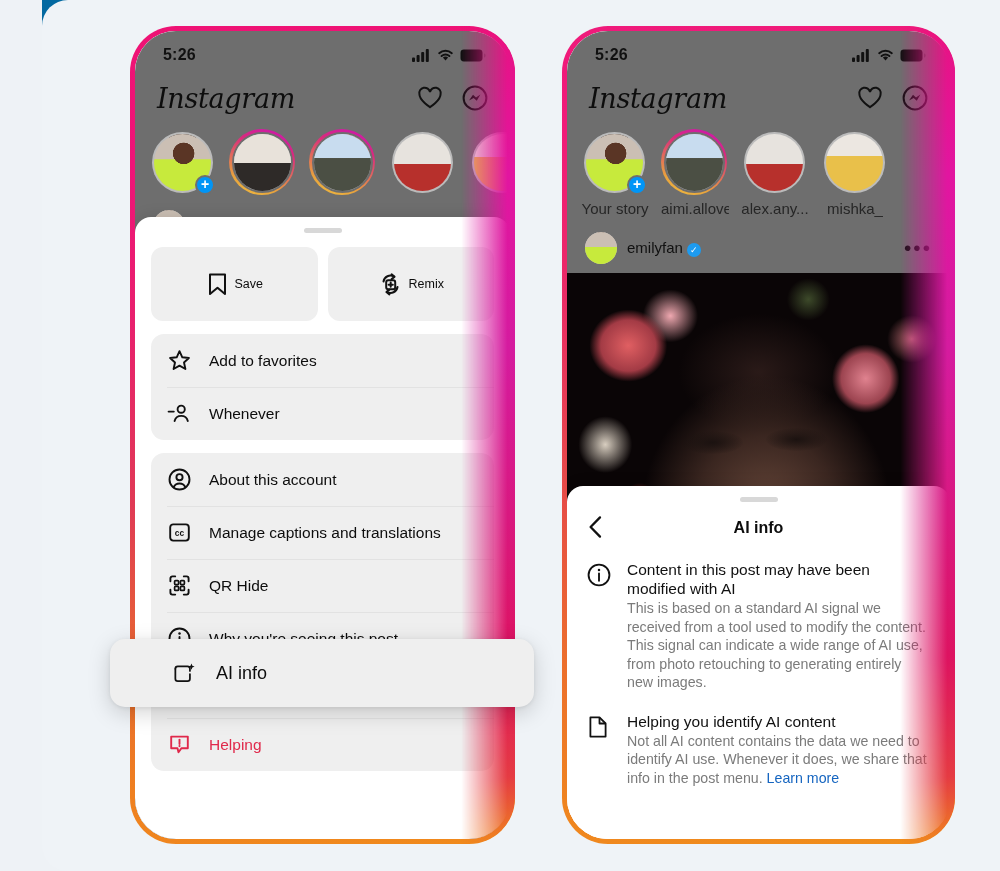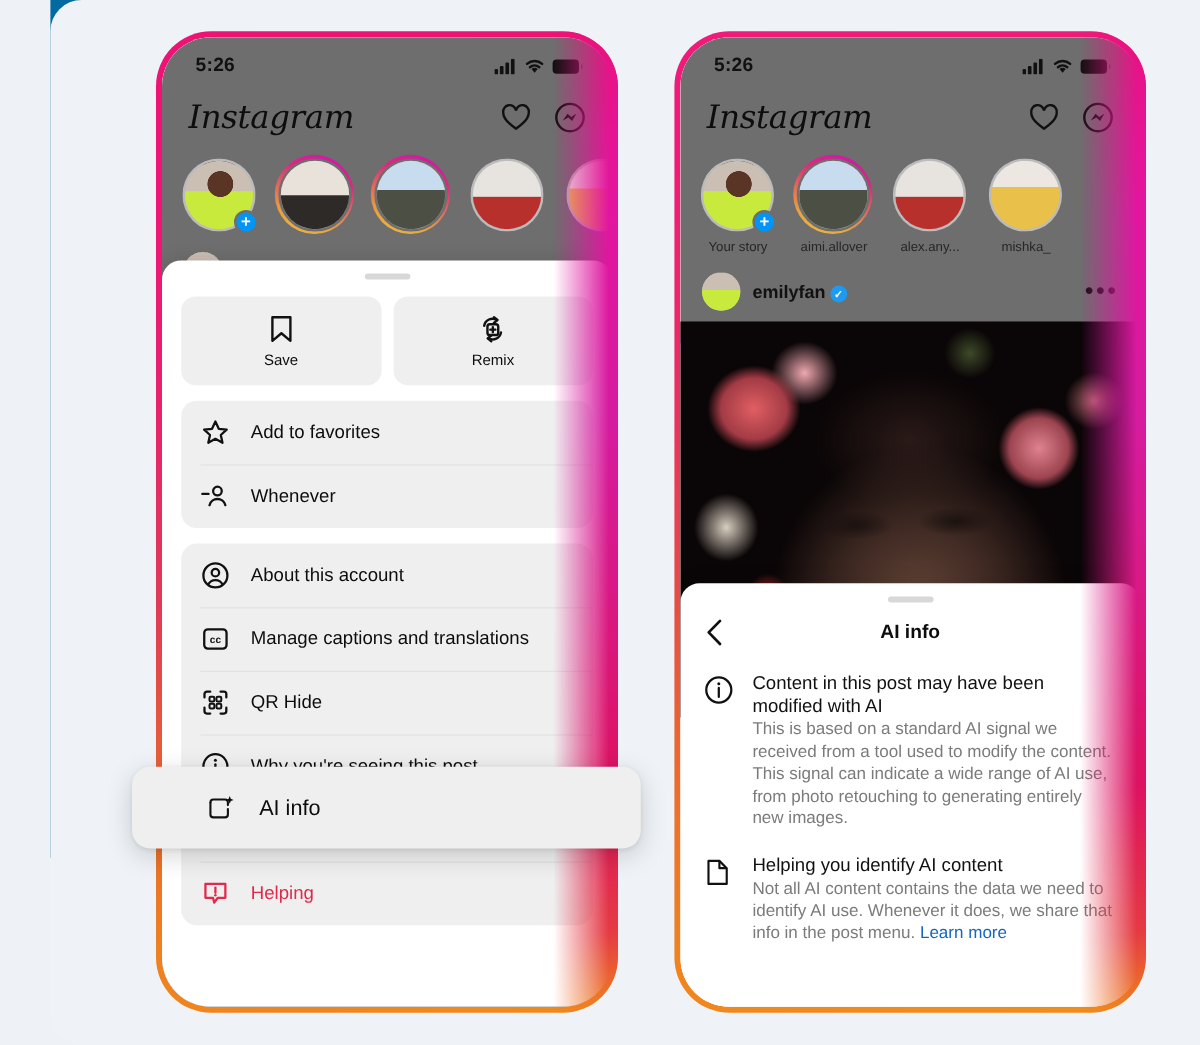--- a/index.html
+++ b/index.html
@@ -85,56 +85,56 @@
     padding: 2.5px;
   }
   .story-ring.on { background: linear-gradient(200deg, #c913b9 0%, #d92a7e 30%, #e8a33d 78%, #f0c040 100%); }
   .story-ring.off { background: transparent; }
   .story-av {
     width: 100%; height: 100%; border-radius: 50%; overflow: hidden;
     border: 2.5px solid #6e6e6e; background: #bbb; position: relative;
   }
   .story-ring.off .story-av { border-color: transparent; }
   .story-name {
-    font-size: 11px; color: #262626; margin-top: 5px;
+    font-size: 15px; color: #262626; margin-top: 5px;
     white-space: nowrap; overflow: hidden; text-overflow: clip;
   }
   .plus-badge {
     position: absolute; right: 0px; bottom: 0px; width: 20px; height: 20px;
     border-radius: 50%; background: #0095f6; border: 2.5px solid #6e6e6e;
     color: #fff; font-size: 14px; line-height: 15px; text-align: center; font-weight: 700;
   }
 
   .post-header {
     position: relative; display: flex; align-items: center; gap: 10px;
     padding: 9px 18px; 
   }
   .post-av { width: 32px; height: 32px; border-radius: 50%; overflow: hidden; background: #c0c0c0; }
-  .post-user { font-size: 15px; font-weight: 700; color: #111; }
+  .post-user { font-size: 15px; font-weight: 400; color: #111; }
   .verified { display: inline-block; width: 14px; height: 14px; border-radius: 50%;
     background: #1d9bf0; color: #fff; font-size: 9px; line-height: 14px; text-align: center; margin-left: 4px; }
   .post-dots { margin-left: auto; font-size: 21px; letter-spacing: 2px; color: #111; line-height: 10px; }
 
   
   .post-photo { position: relative; width: 100%; height: 330px; overflow: hidden; background: #0a0506; }
 
   
   .sheet {
     position: absolute; left: 0; right: 0; bottom: 0;
     background: #fff; border-radius: 16px 16px 0 0;
     box-shadow: 0 -2px 14px rgba(0,0,0,.10);
   }
   .grabber { width: 38px; height: 5px; border-radius: 3px; background: #d8d8d8; margin: 11px auto 0; }
 
   
   .sheet-pad { padding: 14px 16px 16px; }
   .dual { display: flex; gap: 10px; }
   .dual-btn {
     flex: 1; background: #efefef; border-radius: 12px; height: 74px;
-    display: flex; flex-direction: column; align-items: center; justify-content: center; gap: 6px;
+    display: flex; align-items: center; justify-content: center; gap: 6px;
   }
   .dual-lbl { font-size: 12.5px; color: #0d0d0d; }
 
   .group { background: #efefef; border-radius: 13px; margin-top: 13px; overflow: hidden; }
   .row {
     display: flex; align-items: center; gap: 18px;
     padding: 0 16px; height: 53px; position: relative;
   }
   .row + .row::before {
     content: ""; position: absolute; left: 16px; right: 0; top: 0; height: 1px; background: #e2e2e2;

